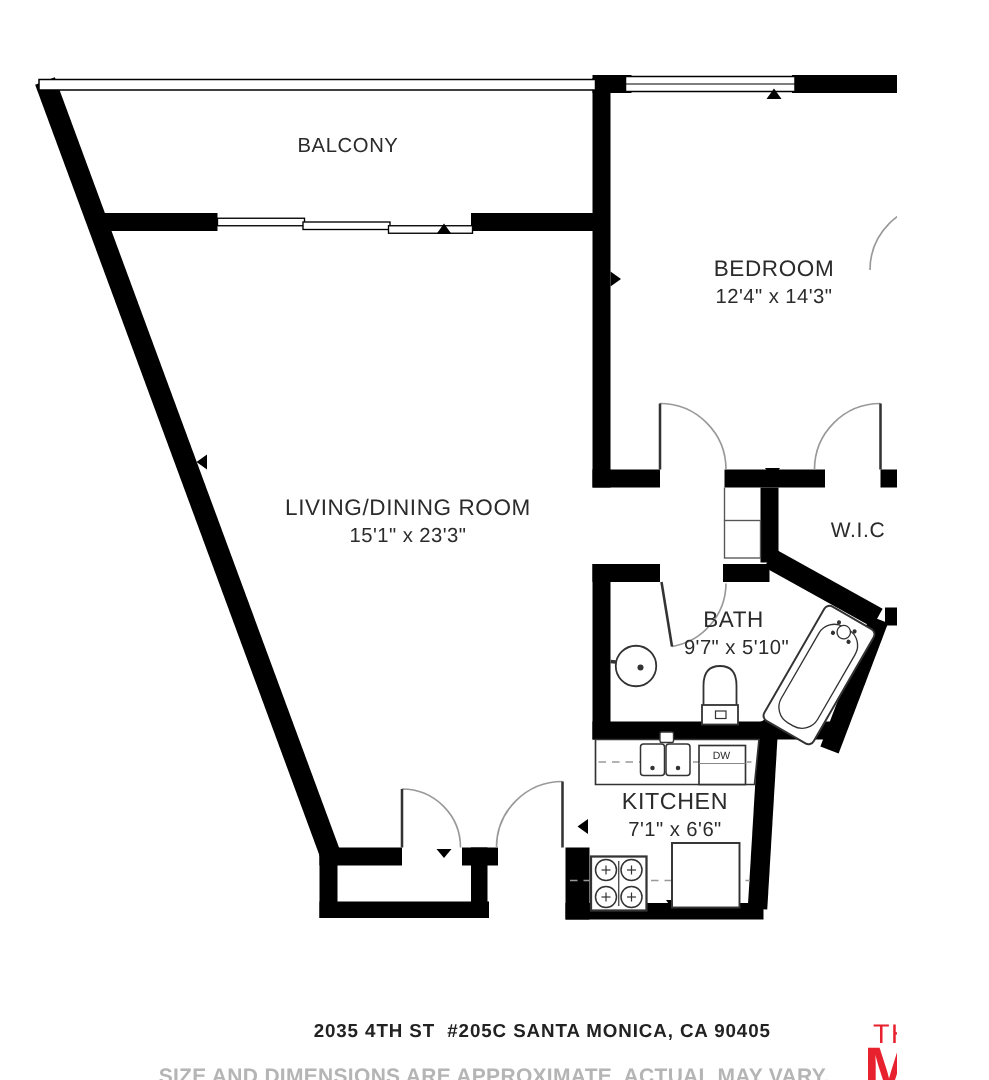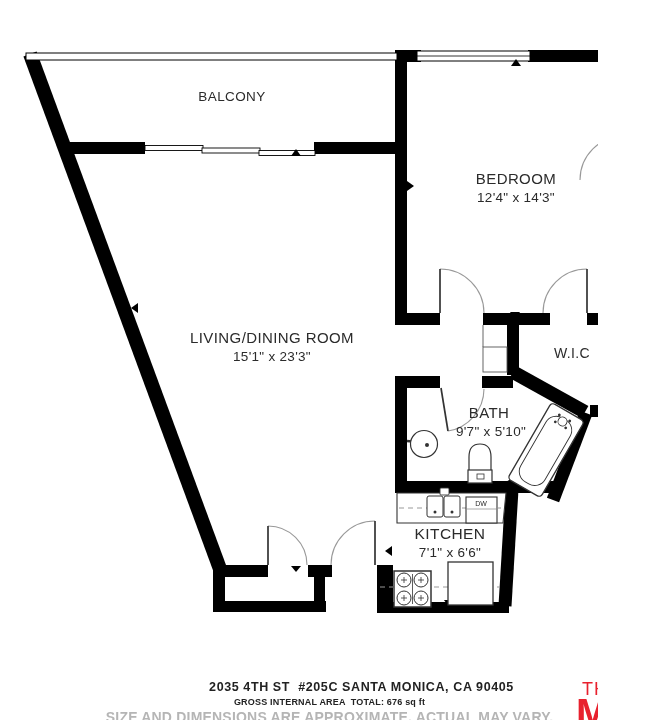--- a/index.html
+++ b/index.html
@@ -210,21 +210,20 @@
   <text class="room-label" x="272" y="343" text-anchor="middle" font-size="15">LIVING/DINING ROOM</text>
   <text class="room-dims" x="272" y="361" text-anchor="middle" font-size="13.5">15'1" x 23'3"</text>
   <text class="room-label" x="572" y="358" text-anchor="middle" font-size="14">W.I.C</text>
   <text class="room-label" x="489" y="418" text-anchor="middle" font-size="15">BATH</text>
   <text class="room-dims" x="491" y="436" text-anchor="middle" font-size="13.5">9'7" x 5'10"</text>
   <text class="room-label" x="450" y="539" text-anchor="middle" font-size="15.5">KITCHEN</text>
   <text class="room-dims" x="450" y="557" text-anchor="middle" font-size="13.5">7'1" x 6'6"</text>
 </svg>
 
   <div id="footer-address" class="footer-line">2035 4TH ST  #205C SANTA MONICA, CA 90405</div>
-  <div id="footer-area" class="footer-line">GROSS INTERNAL AREA  TOTAL: 676 sq ft</div>
   <div id="footer-disclaimer" class="footer-line">SIZE AND DIMENSIONS ARE APPROXIMATE, ACTUAL MAY VARY.</div>
 
   <div id="mls-logo" style="color:#e8212e;">
     <div class="logo-the">THE</div>
     <div class="logo-mls"><span>MLS</span><span class="logo-tm">™</span></div>
     <div class="logo-com">.COM</div>
   </div>
 
 </div>
 

